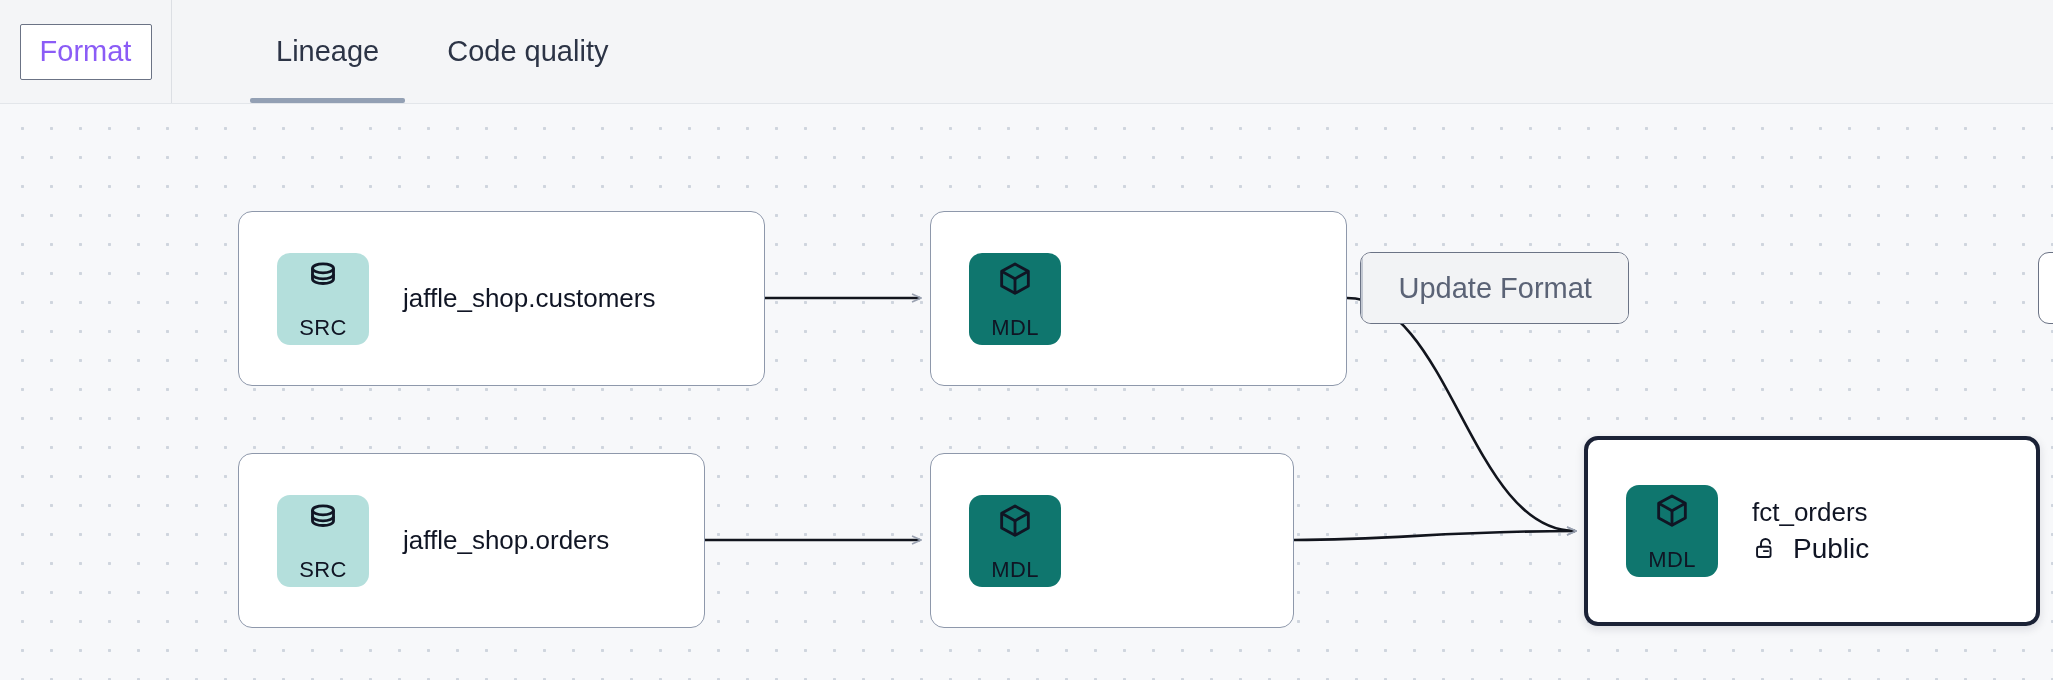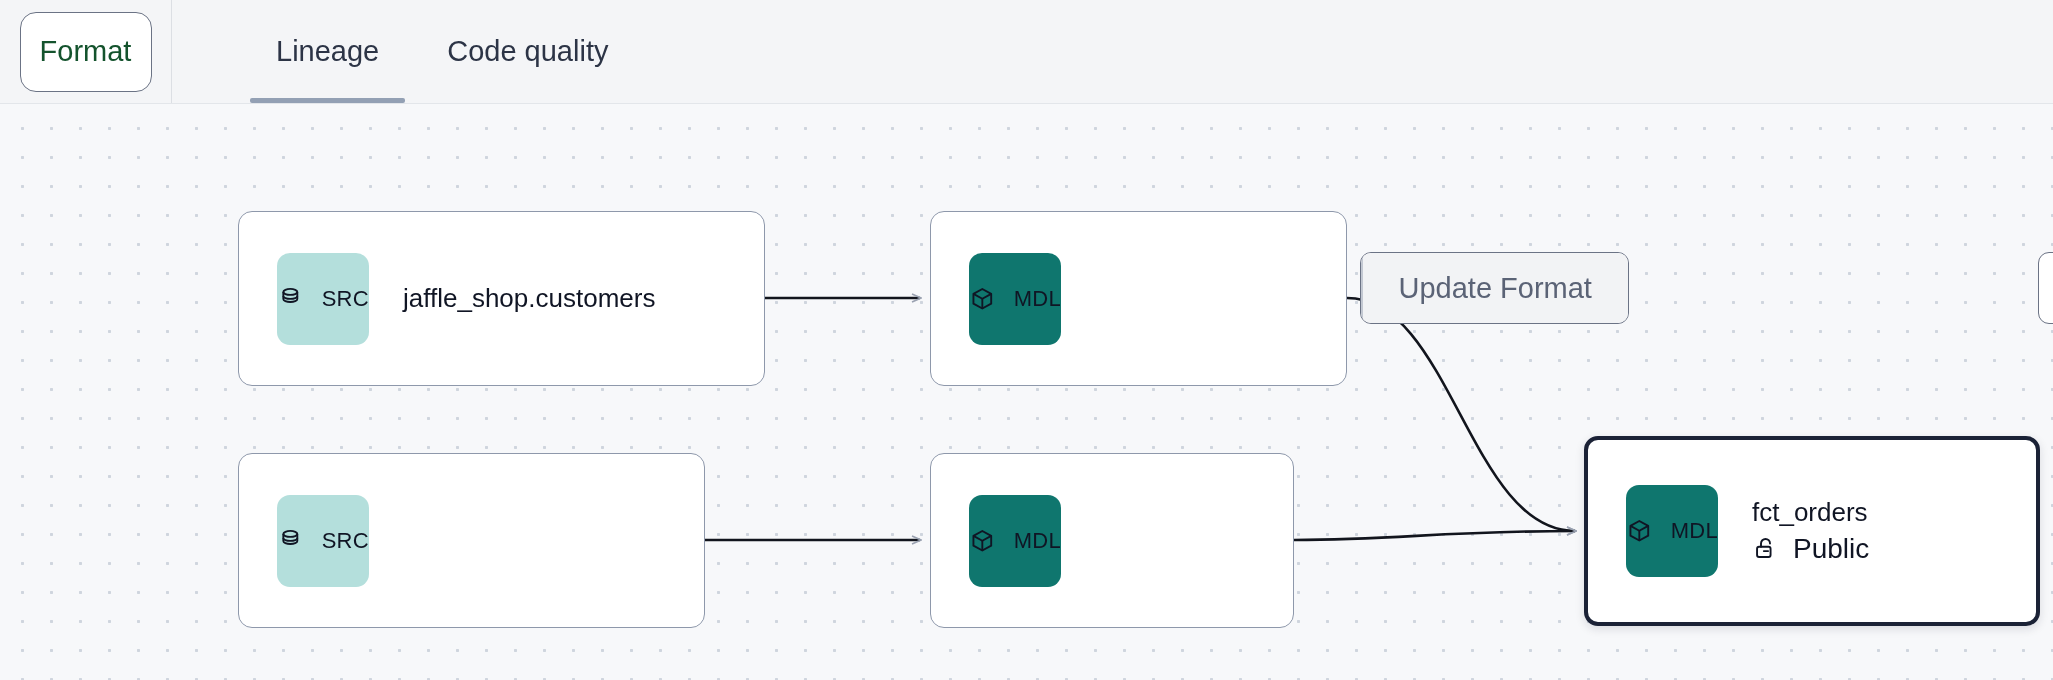--- a/index.html
+++ b/index.html
@@ -29,25 +29,25 @@
     height: 103px;
     background: #f4f5f7;
     display: flex;
     align-items: center;
     justify-content: center;
     border-right: 1px solid #dcdfe4;
   }
 
   .format-button {
     width: 132px;
-    height: 80px;
+    height: 56px;
     background: #ffffff;
     border: 1.6px solid #6b7385;
-    border-radius: 16px;
-    color: #14532d;
+    border-radius: 2px;
+    color: #8b5cf6;
     font-size: 29px;
     display: flex;
     align-items: center;
     justify-content: center;
     cursor: pointer;
   }
 
   .tabs {
     height: 103px;
     display: flex;
@@ -116,21 +116,21 @@
   .node.selected {
     border: 4px solid #1b2236;
     box-shadow: 0 3px 10px rgba(20,26,45,0.13);
   }
 
   .badge {
     width: 92px;
     height: 92px;
     border-radius: 13px;
     display: flex;
-    flex-direction: row;
+    flex-direction: column;
     align-items: center;
     justify-content: center;
     gap: 18px;
     flex: none;
   }
 
   .badge.src { background: #b4dfdc; }
   .badge.mdl { background: #0f766e; }
 
   .badge-label {
@@ -279,20 +279,23 @@
 
   <div class="node" style="left:238px; top:349px; width:467px; height:175px;">
     <div class="badge src">
       <svg width="40" height="40" viewBox="0 0 24 24" fill="none">
         <ellipse cx="12" cy="5.6" rx="6.3" ry="2.7" stroke="#101524" stroke-width="1.7"></ellipse>
         <path d="M5.7,5.6 V12 c0,1.5 2.8,2.7 6.3,2.7 s6.3,-1.2 6.3,-2.7 V5.6" stroke="#101524" stroke-width="1.7" fill="none"></path>
         <path d="M5.7,9.2 c0,1.5 2.8,2.7 6.3,2.7 s6.3,-1.2 6.3,-2.7" stroke="#101524" stroke-width="1.7" fill="none"></path>
       </svg>
       <span class="badge-label">SRC</span>
     </div>
+    <div class="node-body">
+      <div class="node-title">jaffle_shop.orders</div>
+    </div>
   </div>
 
   <div class="node" style="left:930px; top:349px; width:364px; height:175px;">
     <div class="badge mdl">
       <svg width="40" height="40" viewBox="0 0 24 24" fill="none">
         <path d="M12,3 L20,7.4 L20,16.2 L12,20.6 L4,16.2 L4,7.4 Z" stroke="#101524" stroke-width="1.7" stroke-linejoin="round"></path>
         <path d="M4,7.4 L12,11.8 L20,7.4" stroke="#101524" stroke-width="1.7" stroke-linejoin="round" fill="none"></path>
         <path d="M12,11.8 L12,20.6" stroke="#101524" stroke-width="1.7"></path>
       </svg>
       <span class="badge-label">MDL</span>

